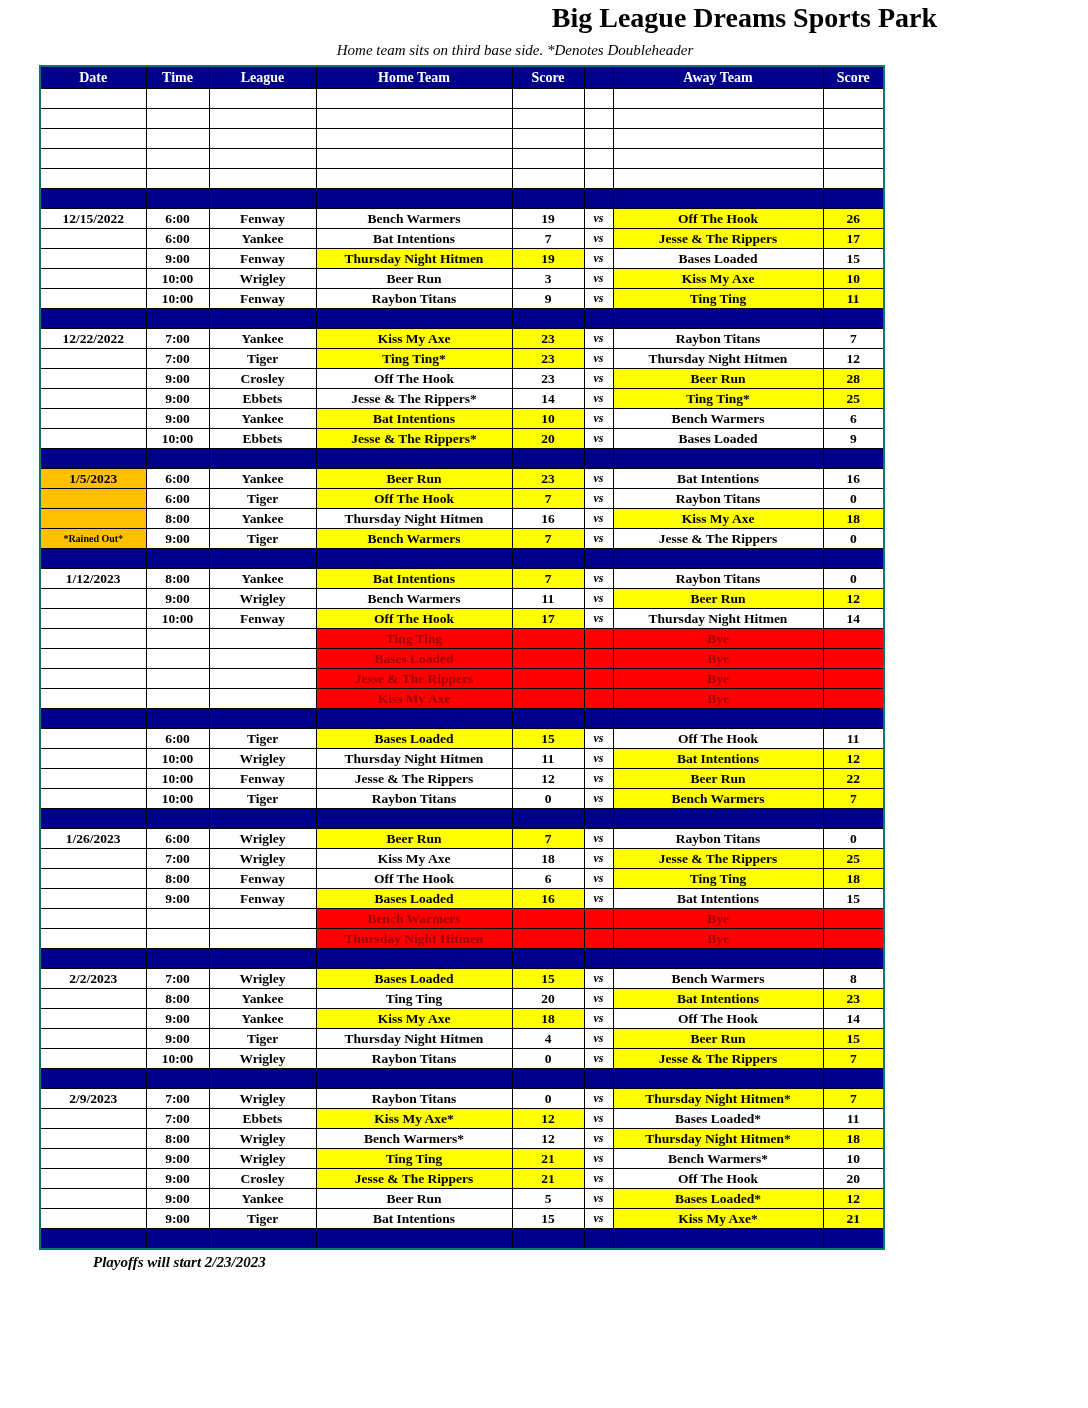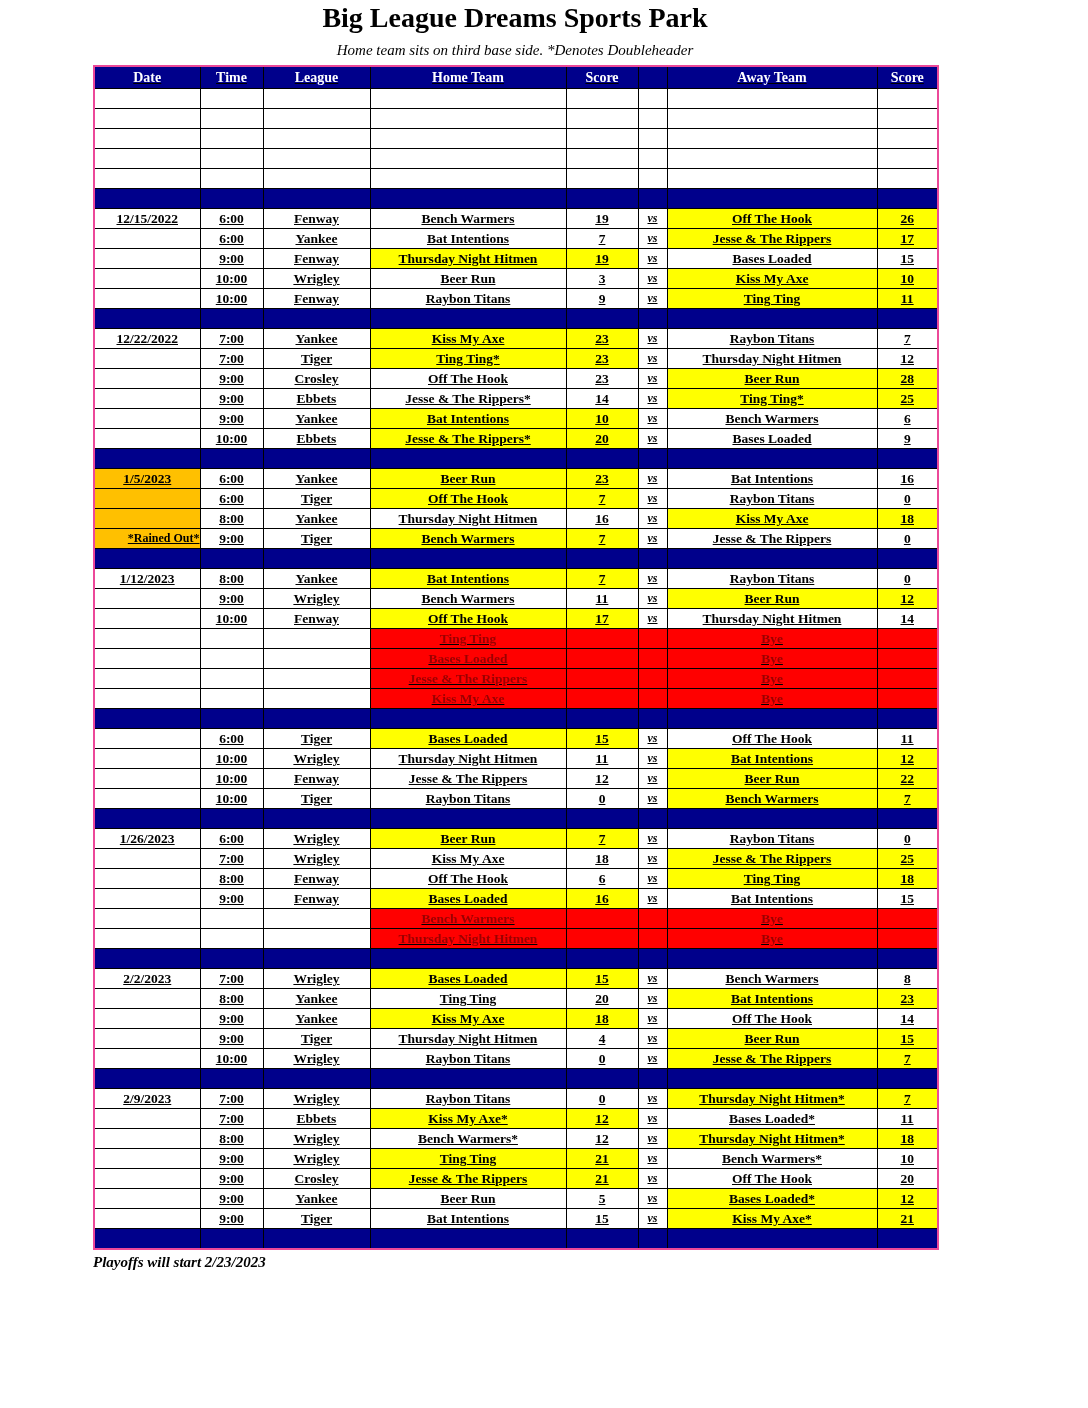--- a/index.html
+++ b/index.html
@@ -20,41 +20,41 @@
   .header-area {
     width: 844px;
     margin-left: 93px;
     text-align: center;
   }
   .title {
     font-size: 28px;
     font-weight: bold;
     margin: 2px 0 0 0;
     color: #000;
+    text-align: right;
   }
   .subtitle {
     font-size: 21px;
     font-weight: bold;
     margin: 4px 0 0 0;
     color: #000;
   }
   .note {
     font-size: 15px;
     font-weight: normal;
     font-style: italic;
     margin: 8px 0 6px 0;
     color: #000;
   }
   table.schedule {
     border-collapse: collapse;
     table-layout: fixed;
     width: 844px;
-    margin-left: 93px;
-    border: 2px solid #ec4899;
-    text-decoration: underline;
+    margin-left: 39px;
+    border: 2px solid #0f766e;
   }
   col.c-date  { width: 106px; }
   col.c-time  { width: 63px;  }
   col.c-rep   { width: 107px; }
   col.c-home  { width: 196px; }
   col.c-hs    { width: 72px;  }
   col.c-vs    { width: 29px;  }
   col.c-away  { width: 210px; }
   col.c-as    { width: 61px;  }
   th, td {
@@ -82,23 +82,22 @@
     background: var(--winner-bg, #FFFF00);
   }
   td.red {
     background: var(--bye-bg, #FF0000);
     color: var(--bye-text, #9B0000);
   }
   td.special {
     background: var(--special-bg, #FFC000);
   }
   td.small {
-    font-size: 12px;
+    font-size: 10px;
     letter-spacing: 0;
-    text-align: right;
   }
   td.vs {
     font-style: italic;
     font-size: 12px;
   }
   .footer-note {
     margin: 4px 0 0 93px;
     font-size: 15px;
     font-weight: bold;
     color: #000;

